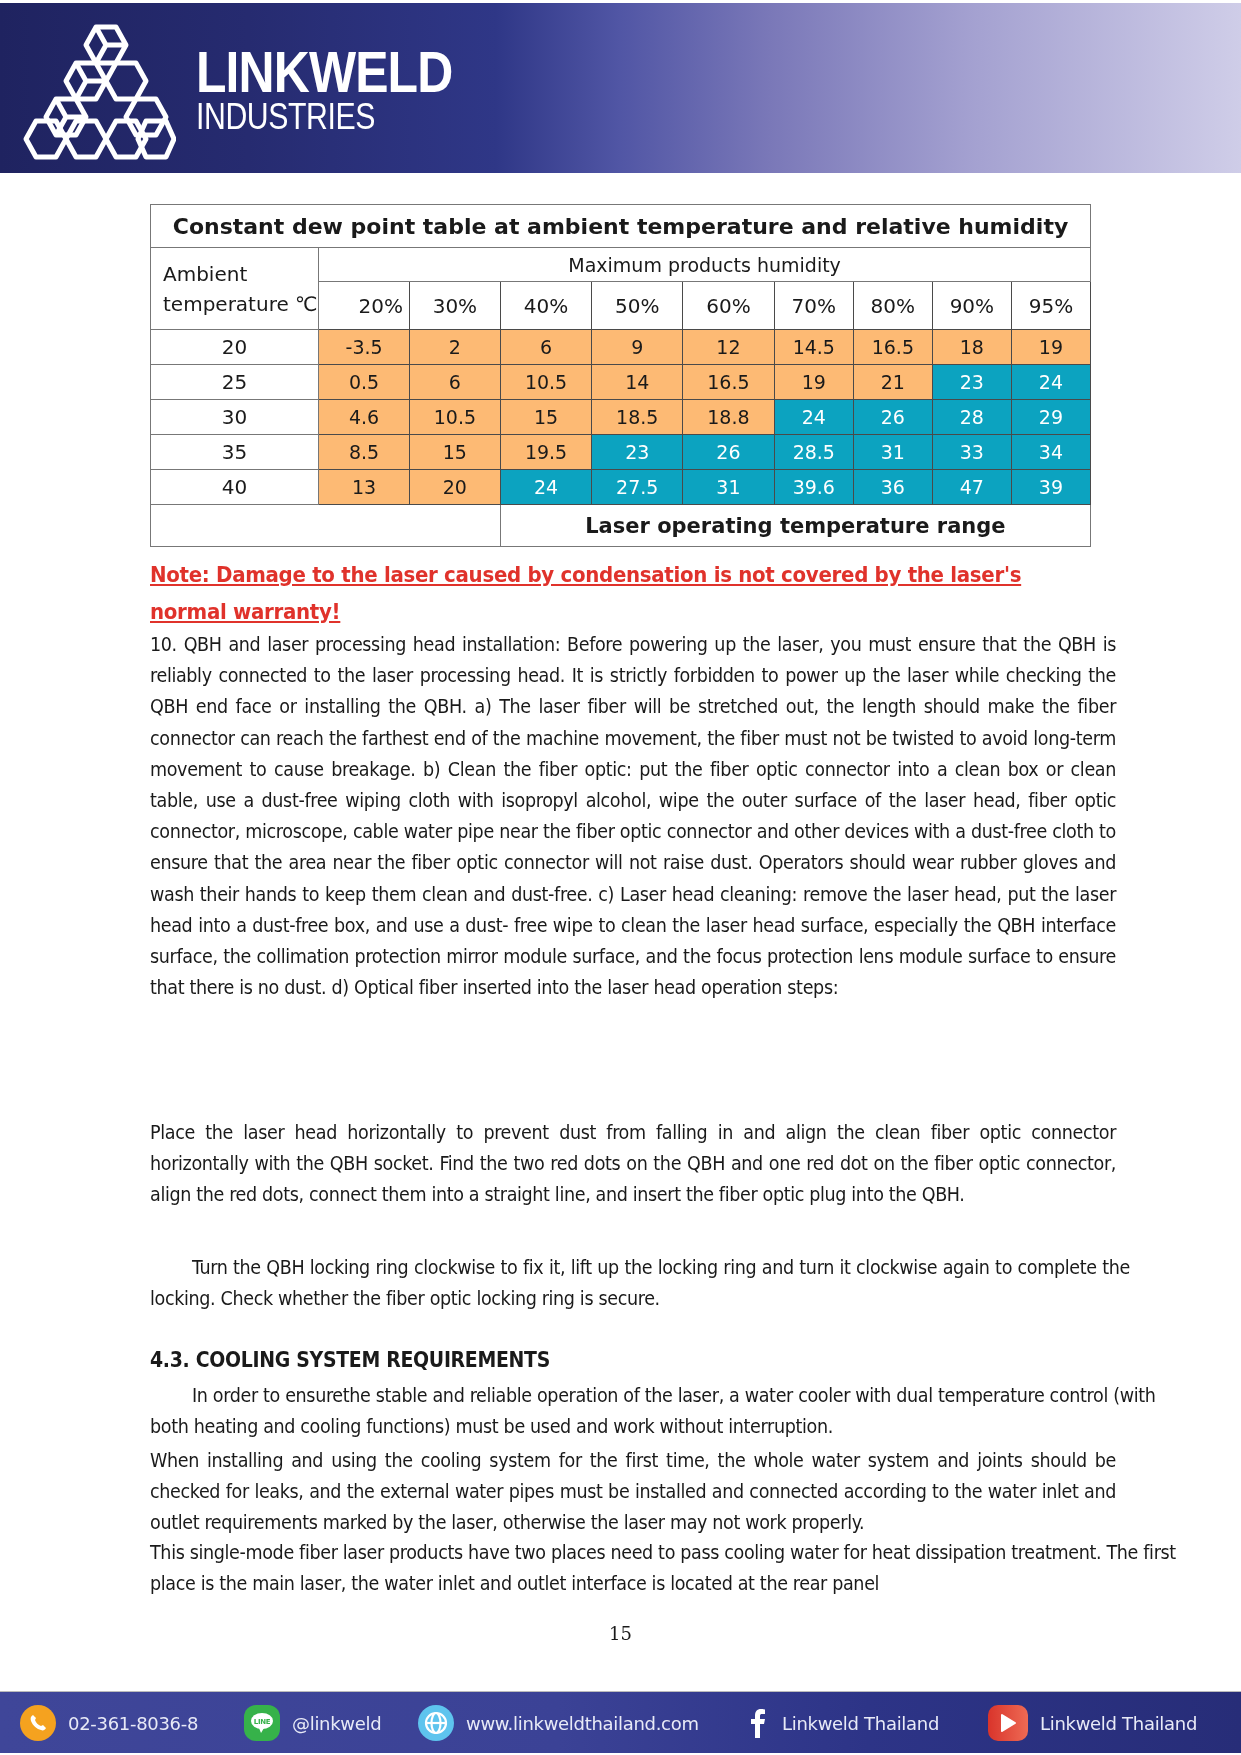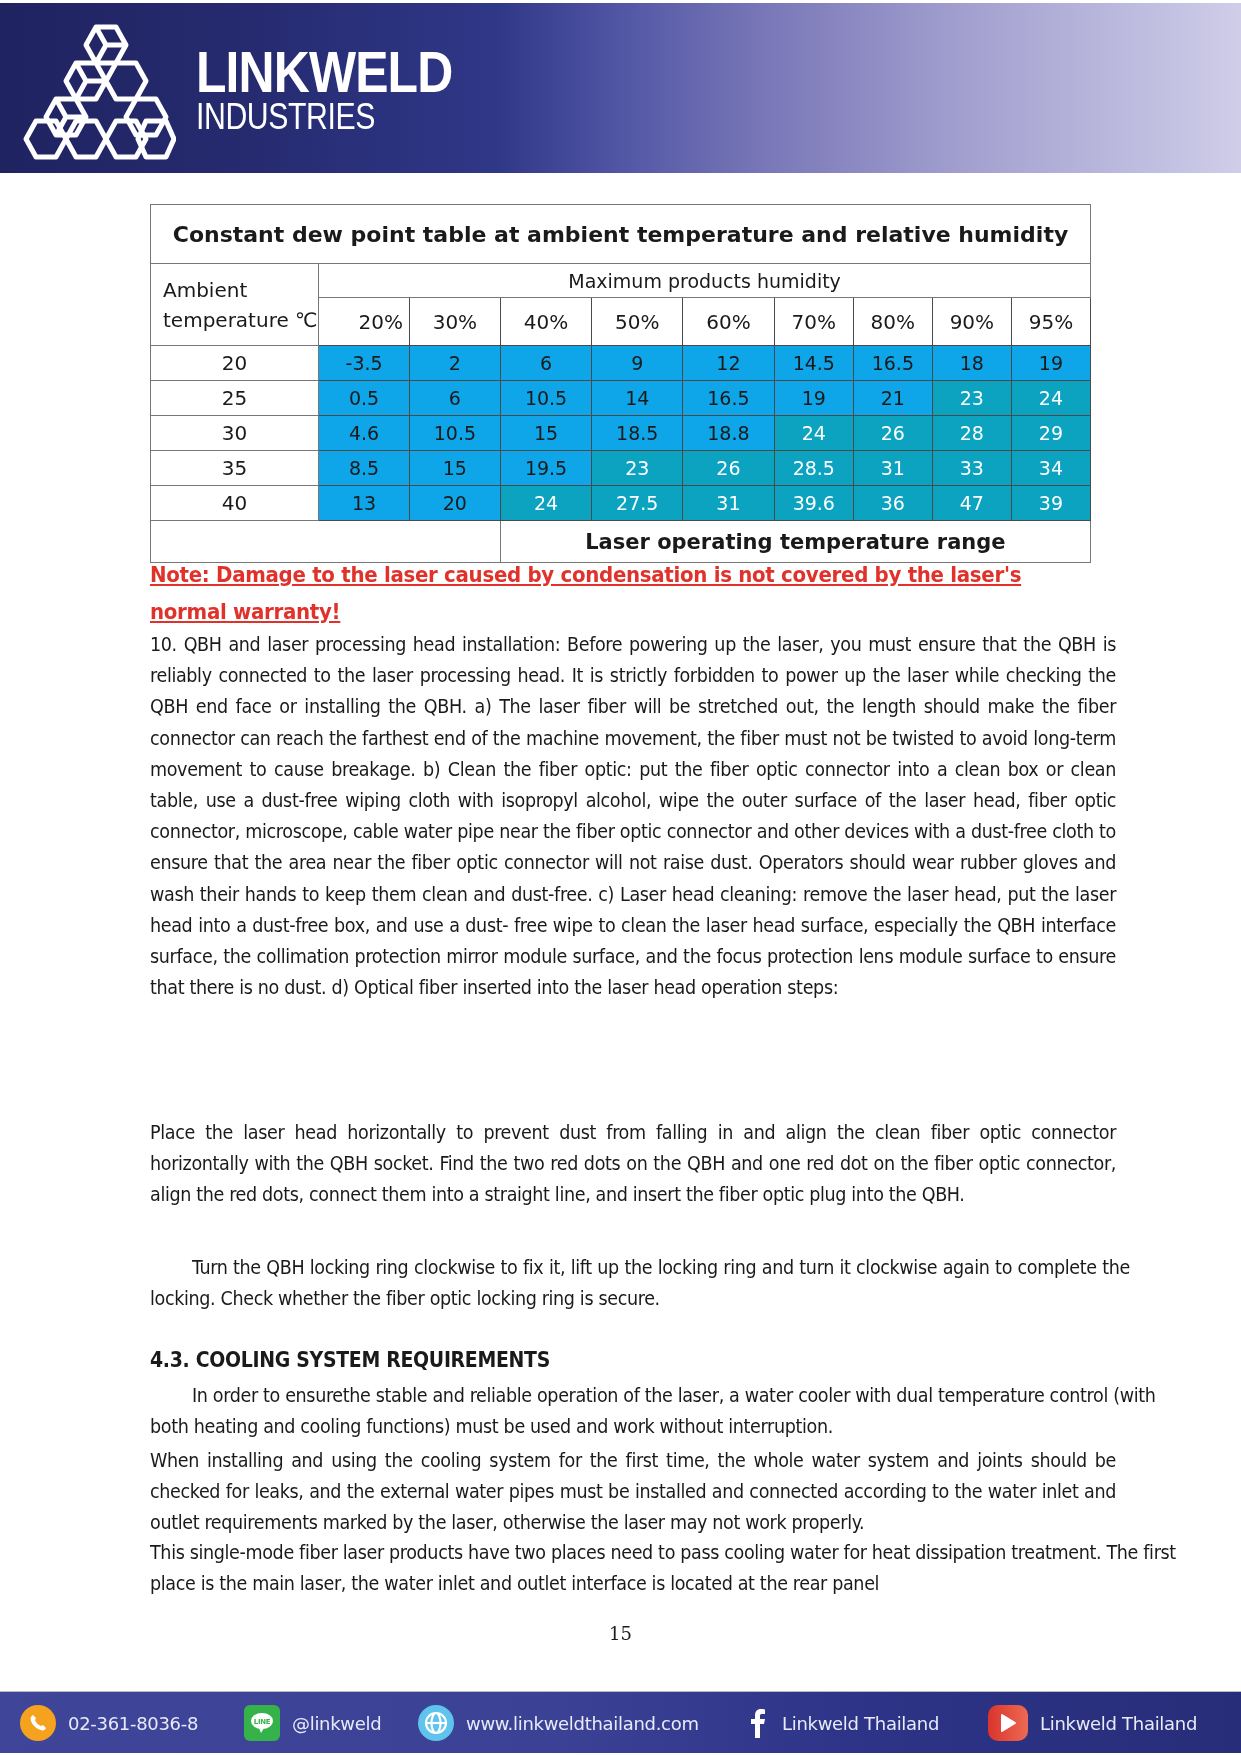--- a/index.html
+++ b/index.html
@@ -21,26 +21,26 @@
     font-family: "Liberation Sans", sans-serif; font-size: 36px; line-height: 36px; letter-spacing: -0.5px;
     display: block; transform: scaleX(0.84); transform-origin: left; font-weight: normal;
   }
 
   
   .dew-table {
     position: absolute; left: 150px; top: 204px; width: 941px;
     border-collapse: collapse; font-family: "DejaVu Sans", sans-serif;
   }
   .dew-table td { border: 1.5px solid #4a4a4a; text-align: center; font-size: 19px; height: 35px; padding: 0; }
-  .dew-table .title-cell { font-weight: bold; font-size: 22px; height: 59px; border-color: #777; }
+  .dew-table .title-cell { font-weight: bold; font-size: 22px; height: 43px; border-color: #777; }
   .dew-table .sub-head { font-size: 19px; height: 34px; text-align: center; border-color: #777; }
   .dew-table .amb-head { text-align: left; padding-left: 12px; font-size: 20px; line-height: 30px; border-color: #777; }
   .dew-table .pct { height: 48px; font-size: 20px; }
   .dew-table .rowlabel { font-size: 20px; border-color: #777; }
-  .dew-table td.warm { background: #0ea5e9; color: #1a1a1a; }
+  .dew-table td.warm { background: #fdba74; color: #1a1a1a; }
   .dew-table td.safe { background: #0ca3c0; color: #ffffff; }
   .dew-table .footer-label { font-weight: bold; font-size: 21px; height: 42px; border-color: #777; }
   .dew-table .footer-blank { border-color: #777; }
 
   
   .note {
     position: absolute; left: 150px; top: 556px; width: 940px;
     color: #e0322b; font-weight: bold; font-size: 22px; line-height: 37px;
     font-family: "DejaVu Sans Condensed", "DejaVu Sans", sans-serif; letter-spacing: -0.3px; text-decoration: underline;
   }
@@ -75,21 +75,21 @@
   }
   .f-item { position: absolute; top: 12px; height: 38px; display: flex; align-items: center; color: #e8eaf7;
     font-family: "DejaVu Sans", sans-serif; font-size: 18px; letter-spacing: -0.3px; }
   .f-icon { width: 36px; height: 36px; margin-right: 12px; display: flex; align-items: center; justify-content: center; }
   .f1 { left: 20px; }
   .f2 { left: 244px; }
   .f3 { left: 418px; }
   .f4 { left: 746px; }
   .f5 { left: 988px; }
   .ic-phone { border-radius: 50%; background: #f5a21f; }
-  .ic-line { border-radius: 6px; background: #36b24a; }
+  .ic-line { border-radius: 12px; background: #36b24a; }
   .ic-web { border-radius: 50%; background: #5ec4ee; }
   .ic-fb { width: 24px; }
   .ic-yt { border-radius: 10px; background: linear-gradient(90deg, #d9342b, #ee6a54); width: 40px; }
 </style>
 </head>
 <body>
 
 <div class="header">
   <svg class="logo-mark" viewBox="0 0 160 140">
     <g fill="none" stroke="#ffffff" stroke-width="5" stroke-linejoin="round">

